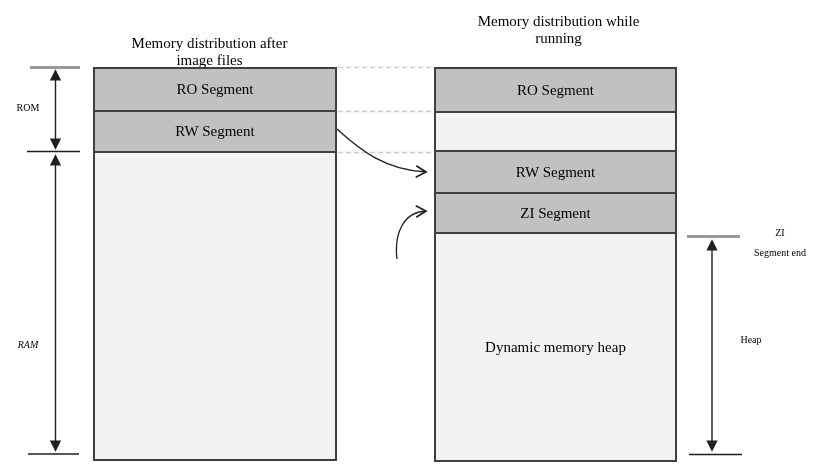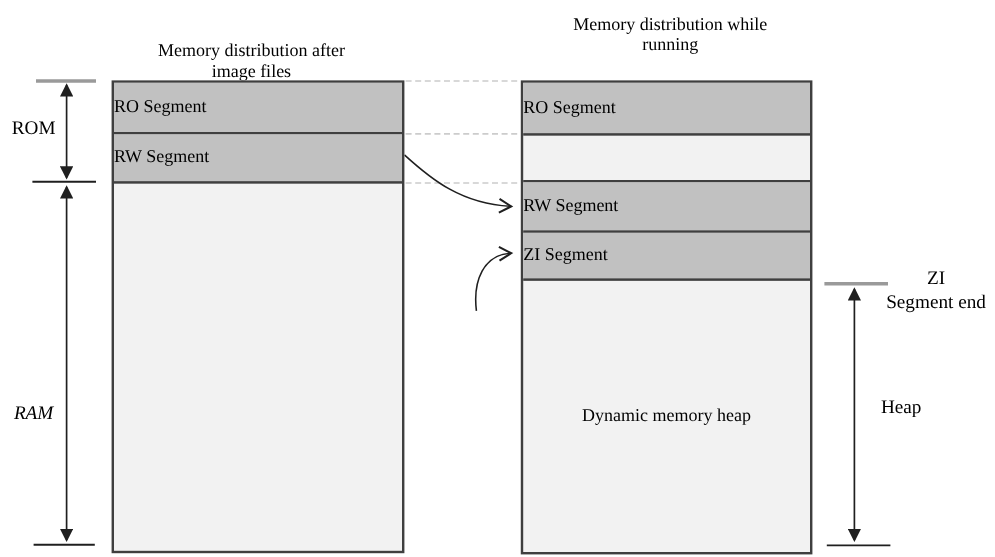--- a/index.html
+++ b/index.html
@@ -33,39 +33,40 @@
     box-sizing:border-box;
     border:2px solid var(--border);
     background:var(--light-fill);
   }
   .column-left{left:93px;top:67px;width:244px;height:394px;}
   .column-right{left:434px;top:67px;width:243px;height:395px;}
   .seg{
     box-sizing:content-box;
     border-bottom:2px solid var(--border);
     background:var(--segment-gray);
+    text-align:center;
     font-size:15px;
     overflow:hidden;
   }
   .seg.gap{background:transparent;}
   .seg-ro-l{height:41px;line-height:41px;}
   .seg-rw-l{height:39px;line-height:39px;}
   .seg-ro-r{height:42px;line-height:42px;}
   .seg-gap-r{height:37px;}
   .seg-rw-r{height:40px;line-height:40px;}
   .seg-zi-r{height:38px;line-height:38px;}
   .heap-area{
     height:226px;
     display:flex;align-items:center;justify-content:center;
     font-size:15px;
     border-radius:27px;
   }
   .side-label{
     position:absolute;
-    font-size:16px;
+    font-size:10px;
     line-height:18px;
     text-align:center;
   }
   .label-rom{left:2px;top:99px;width:52px;}
   .label-ram{left:2px;top:336px;width:52px;font-style:italic;}
   .label-zi-end{left:727px;top:223px;width:106px;line-height:20px;}
   .label-heap{left:706px;top:331px;width:90px;}
   svg.overlay{
     position:absolute;left:0;top:0;
     pointer-events:none;

